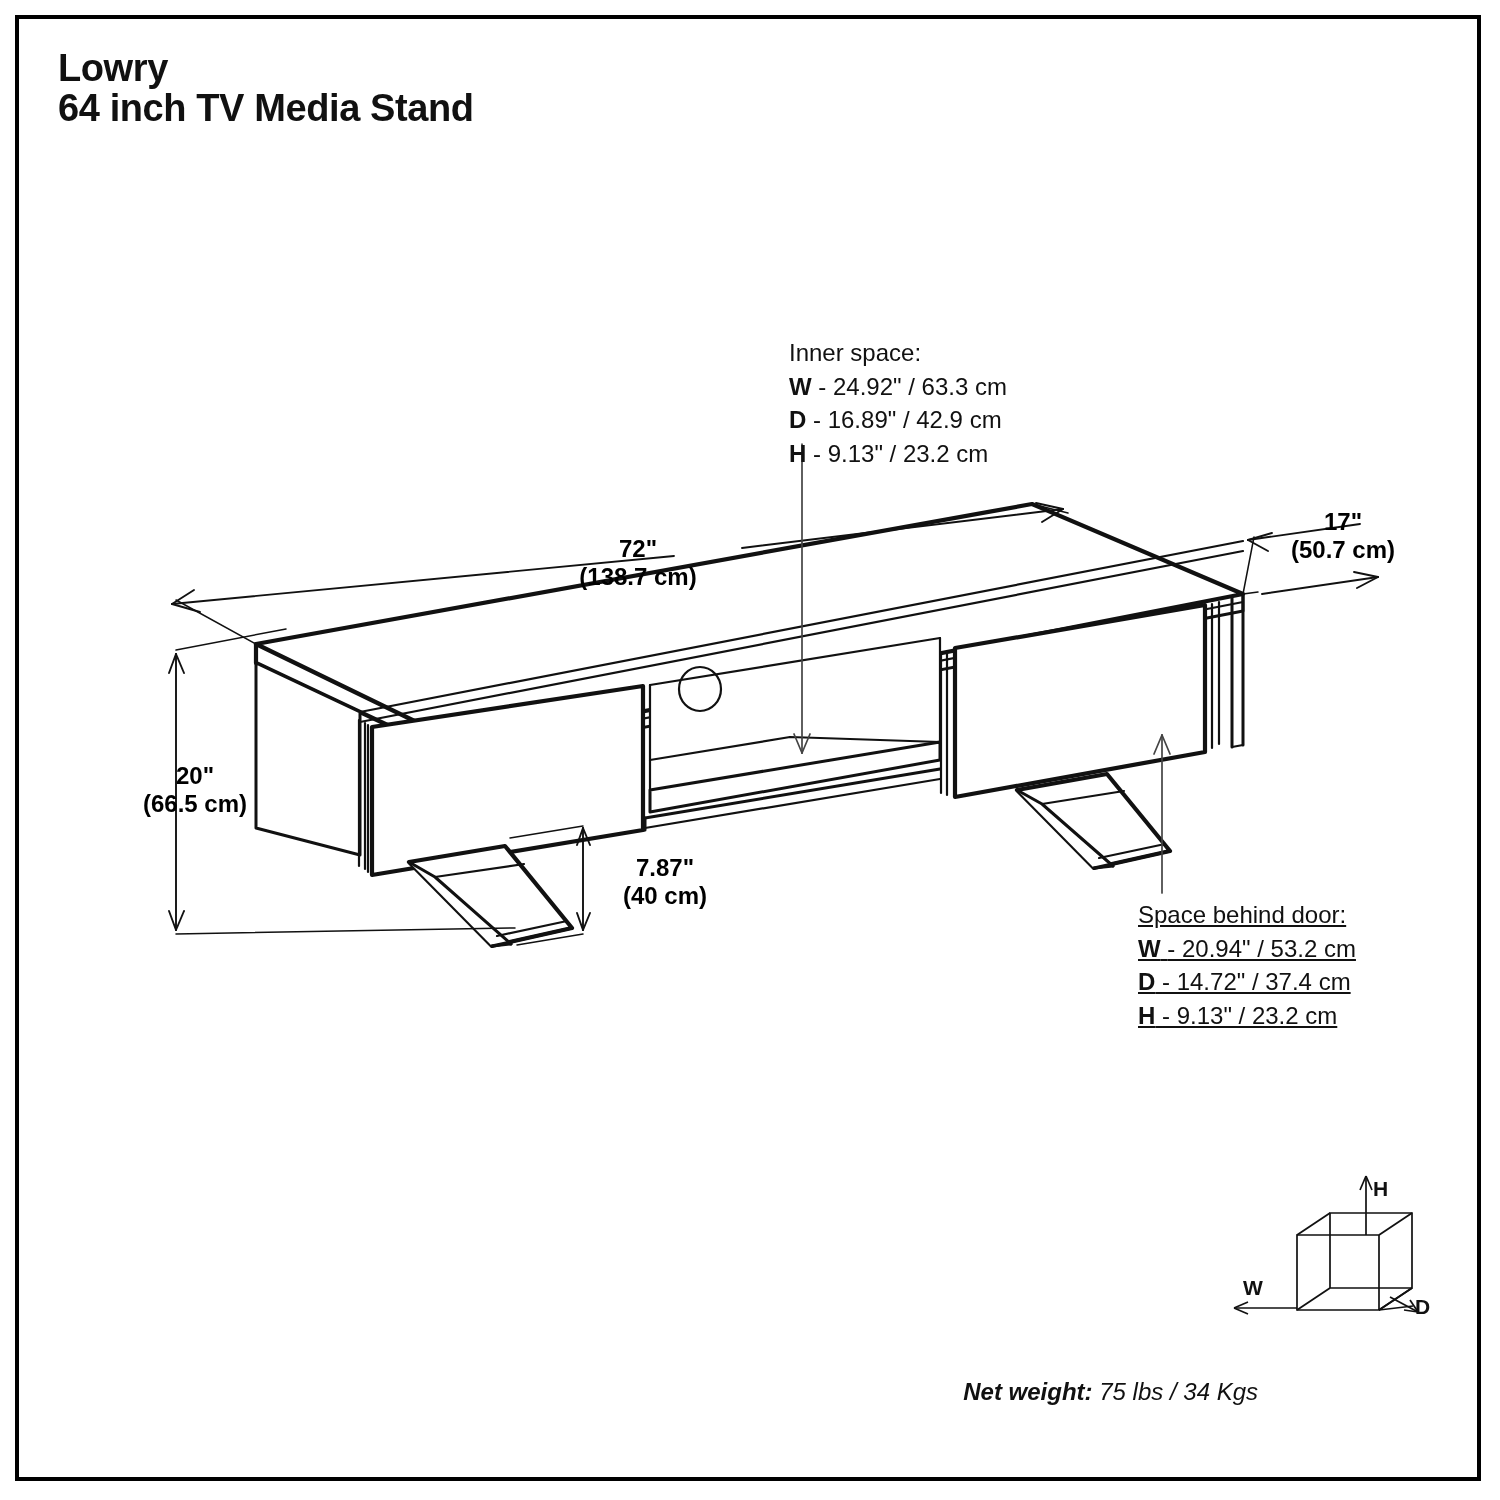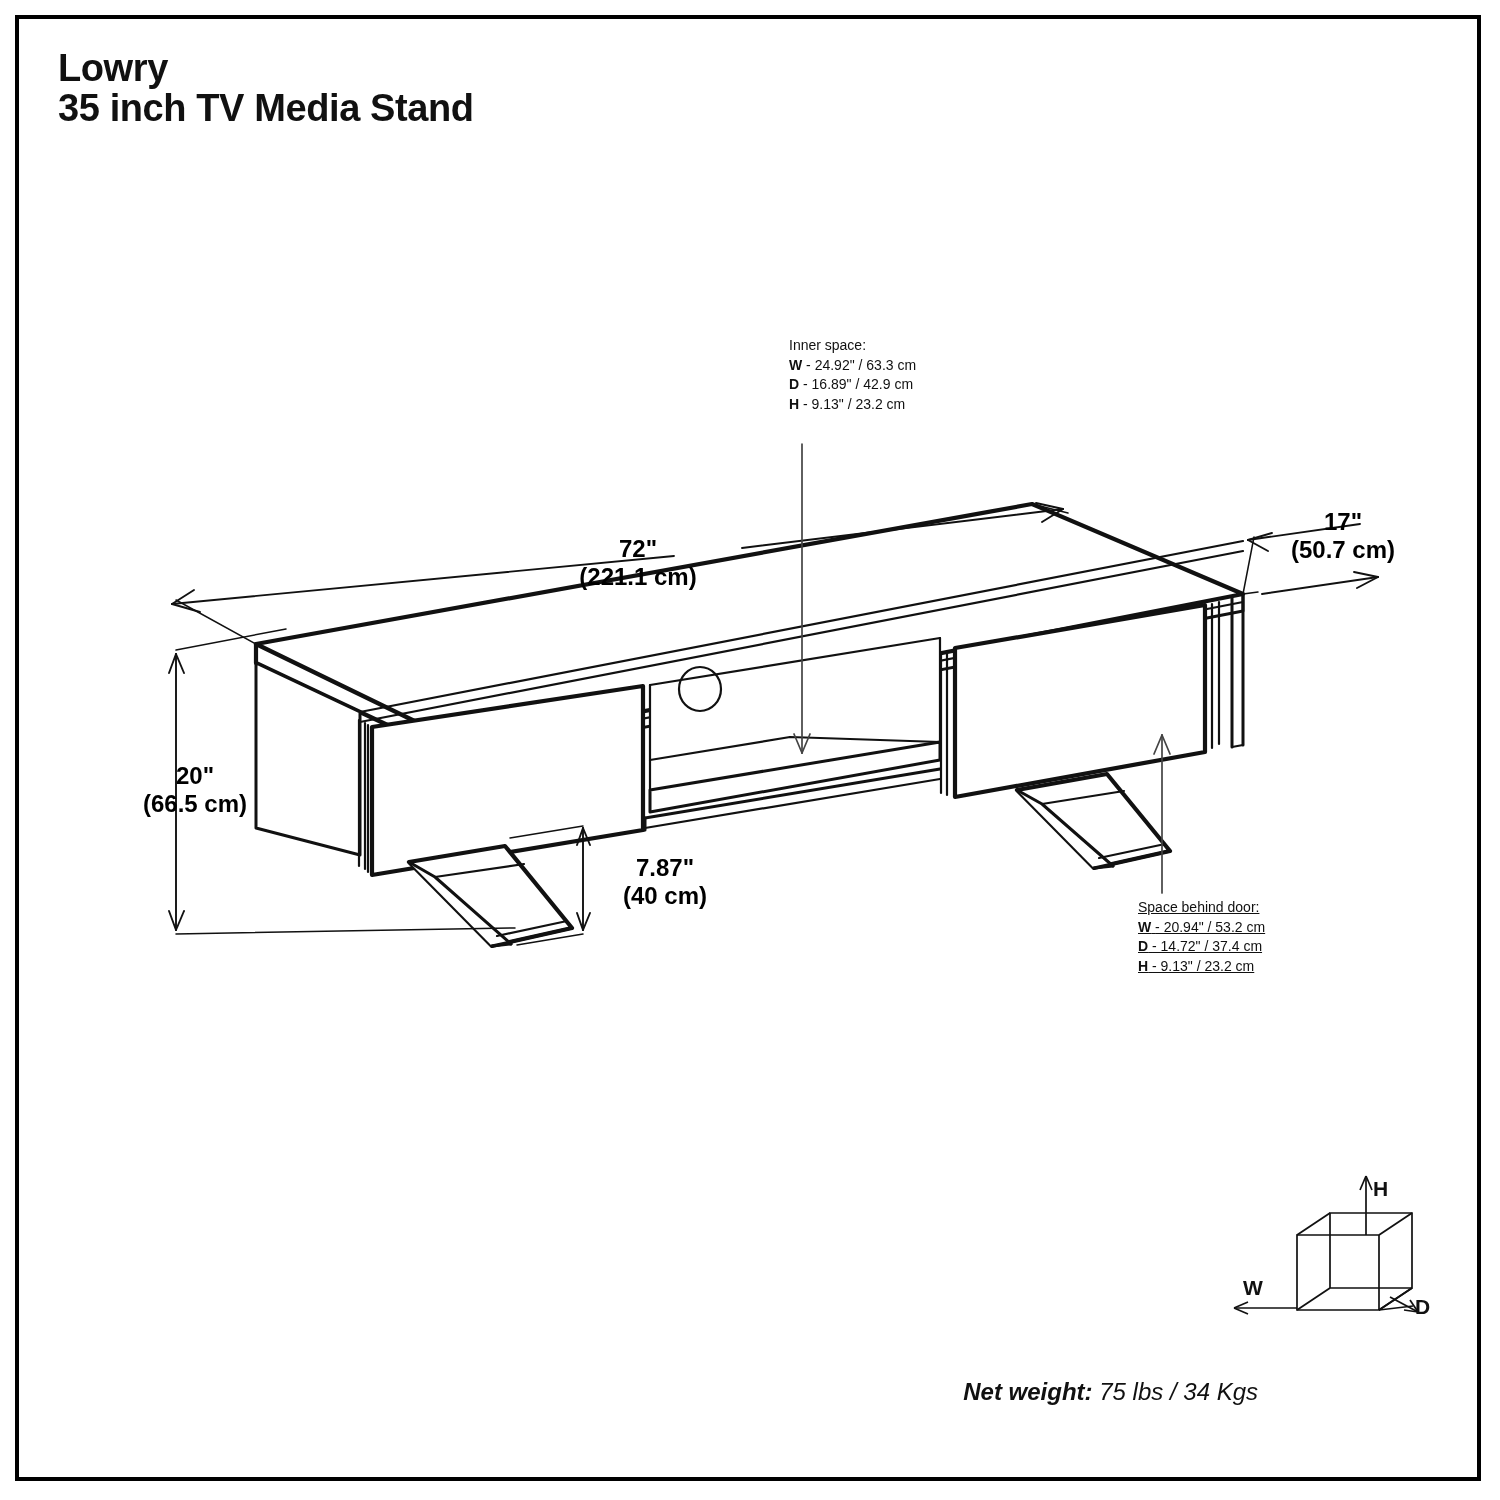--- a/index.html
+++ b/index.html
@@ -4,21 +4,21 @@
 <style>
   html,body{margin:0;padding:0;background:#ffffff;}
   body{width:1500px;height:1500px;position:relative;
        font-family:"Liberation Sans","DejaVu Sans",sans-serif;color:#111;}
   #sheet{position:absolute;left:0;top:0;width:1336px;height:1500px;background:#fff;}
   #frame{position:absolute;left:15px;top:15px;width:1466px;height:1466px;
          border:4px solid #000;box-sizing:border-box;}
   #title{position:absolute;left:58px;top:48px;}
   #title .l1{font-size:38px;font-weight:bold;line-height:1.06;letter-spacing:-0.4px;}
   #title .l2{font-size:38px;font-weight:bold;line-height:1.06;letter-spacing:-0.4px;}
-  .callout{position:absolute;font-size:14px;line-height:1.40;color:#111;white-space:nowrap;}
+  .callout{position:absolute;font-size:24px;line-height:1.40;color:#111;white-space:nowrap;}
   .callout .hd{font-weight:normal;}
   .callout b{font-weight:bold;}
   #inner-space{left:789px;top:336px;}
   #behind-door{left:1138px;top:898px;text-decoration:underline;}
   .dimlabel{position:absolute;font-weight:bold;text-align:center;white-space:nowrap;
             font-size:24px;line-height:1.18;color:#000;}
   #dim-w{left:528px;top:535px;width:220px;}
   #dim-d{left:1253px;top:508px;width:180px;}
   #dim-h{left:110px;top:762px;width:170px;}
   #dim-c{left:580px;top:854px;width:170px;}
@@ -36,21 +36,21 @@
 </style>
 </head>
 <body>
 
 <div id="sheet">
 
   <div id="frame"></div>
 
   <div id="title">
     <div class="l1">Lowry</div>
-    <div class="l2">35 inch TV Media Stand</div>
+    <div class="l2">64 inch TV Media Stand</div>
   </div>
 
   <svg width="1500" height="1500" viewBox="0 0 1500 1500">
 
     <g>
       <polygon class="wht" points="256,644 1032,504 1243,594 466,746"></polygon>
       <path class="lnT" d="M256,644 L1032,504 L1243,594 L466,746 Z"></path>
 
       <path class="lnT" d="M256,644 L256,663 L466,762 L466,746"></path>
       <path class="lnM" d="M466,762 L1243,611 L1243,594"></path>
@@ -214,21 +214,21 @@
       <path class="legend" d="M1379,1310 L1413,1306 L1413,1306"></path>
       <path class="legend" d="M1379,1310 L1412,1288"></path>
       <path class="legend" d="M1390,1297 L1418,1312"></path>
       <path class="legend" d="M1418,1312 L1404,1310"></path>
       <path class="legend" d="M1418,1312 L1410,1300"></path>
     </g>
   </svg>
 
   <div class="dimlabel" id="dim-w">
     <div>72"</div>
-    <div>(221.1 cm)</div>
+    <div>(138.7 cm)</div>
   </div>
 
   <div class="dimlabel" id="dim-d">
     <div>17"</div>
     <div>(50.7 cm)</div>
   </div>
 
   <div class="dimlabel" id="dim-h">
     <div>20"</div>
     <div>(66.5 cm)</div>

